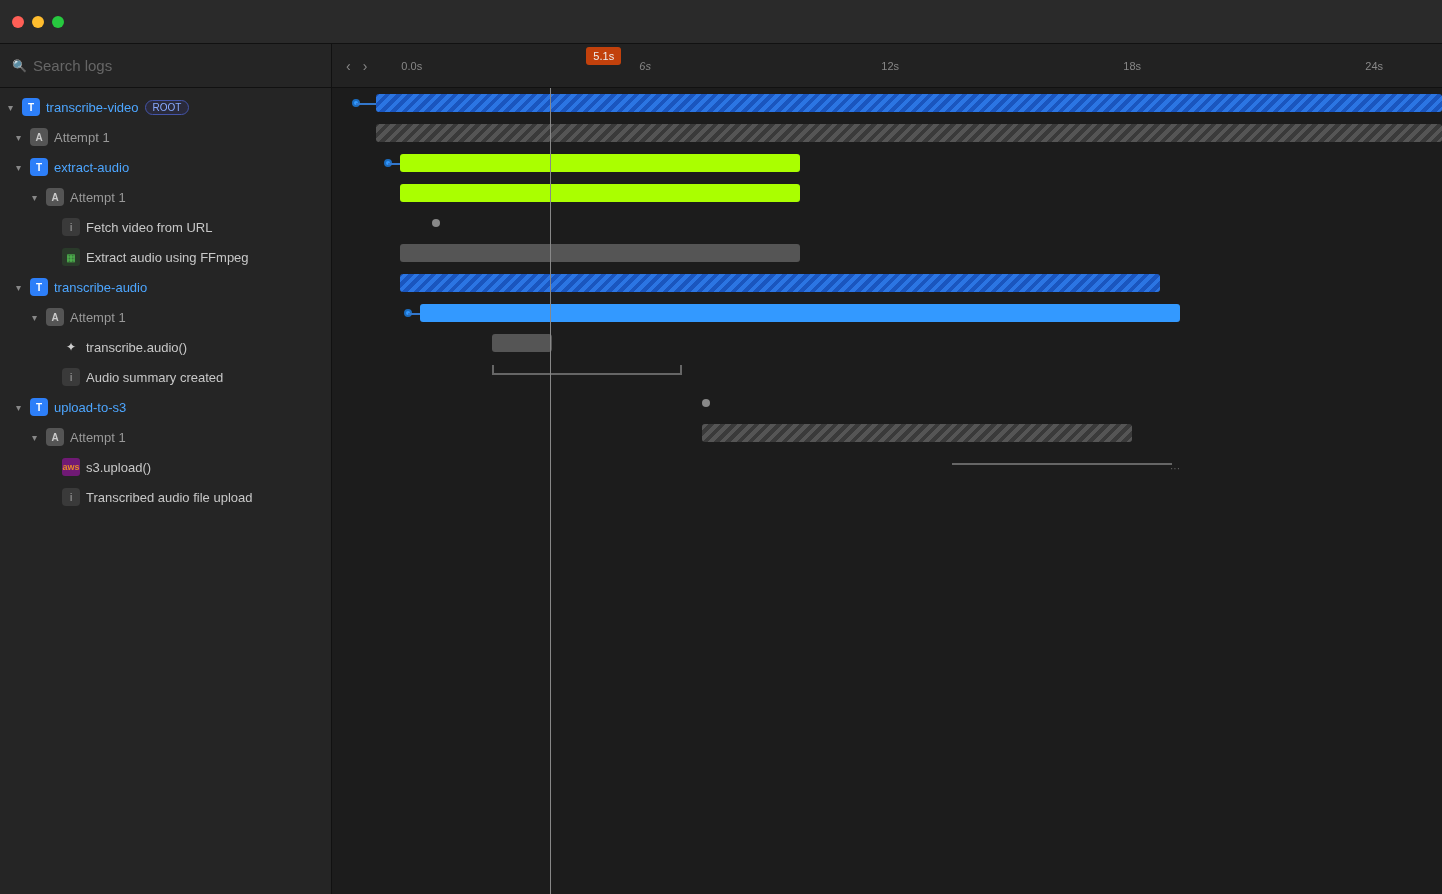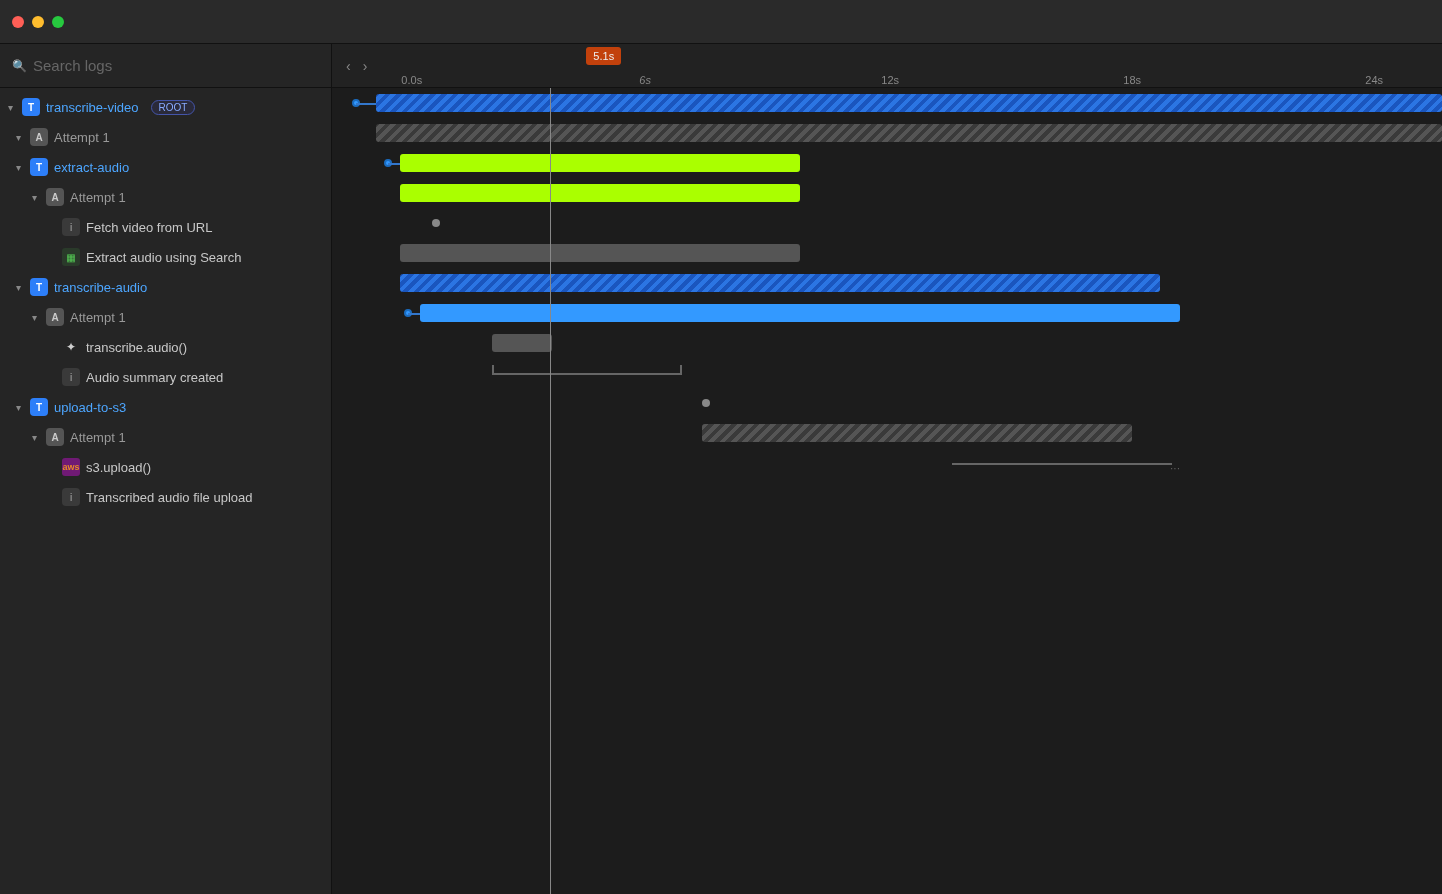--- a/index.html
+++ b/index.html
@@ -152,21 +152,21 @@
       background: #2a3a2a;
       border-radius: 3px;
       color: #5c5;
     }
 
     .item-label-blue { color: #4da6ff; font-weight: 500; }
     .item-label { color: #c8c8c8; }
     .item-label-gray { color: #999; }
 
     .root-badge {
-      margin-left: 12px;
+      margin-left: 6px;
       background: #2a2a3a;
       border: 1px solid #4455aa;
       border-radius: 10px;
       padding: 1px 7px;
       font-size: 10px;
       color: #88aaff;
     }
 
     .indent-1 { padding-left: 16px; }
     .indent-2 { padding-left: 32px; }
@@ -210,21 +210,21 @@
 
     .timeline-ruler {
       flex: 1;
       position: relative;
       height: 44px;
       overflow: hidden;
     }
 
     .ruler-tick {
       position: absolute;
-      top: 16px;
+      top: 2px;
       display: flex;
       flex-direction: column;
       align-items: center;
     }
     .ruler-label {
       font-size: 11px;
       color: #888;
       margin-top: 14px;
     }
 
@@ -355,21 +355,21 @@
 
       <div class="tree-item indent-3">
         <span class="chevron" style="visibility:hidden;">▾</span>
         <div class="badge-i">i</div>
         <span class="item-label">Fetch video from URL</span>
       </div>
 
       <div class="tree-item indent-3">
         <span class="chevron" style="visibility:hidden;">▾</span>
         <div class="badge-ffmpeg">▦</div>
-        <span class="item-label">Extract audio using Search</span>
+        <span class="item-label">Extract audio using FFmpeg</span>
       </div>
 
       <div class="tree-item indent-1">
         <span class="chevron">▾</span>
         <div class="badge-t">T</div>
         <span class="item-label-blue">transcribe-audio</span>
       </div>
 
       <div class="tree-item indent-2">
         <span class="chevron">▾</span>

